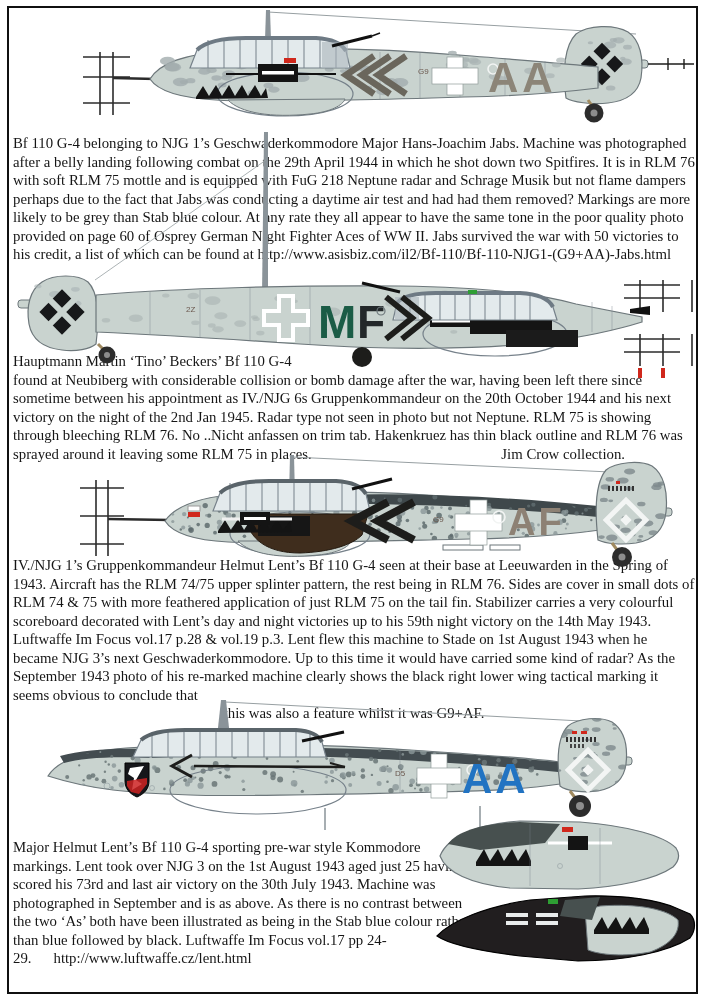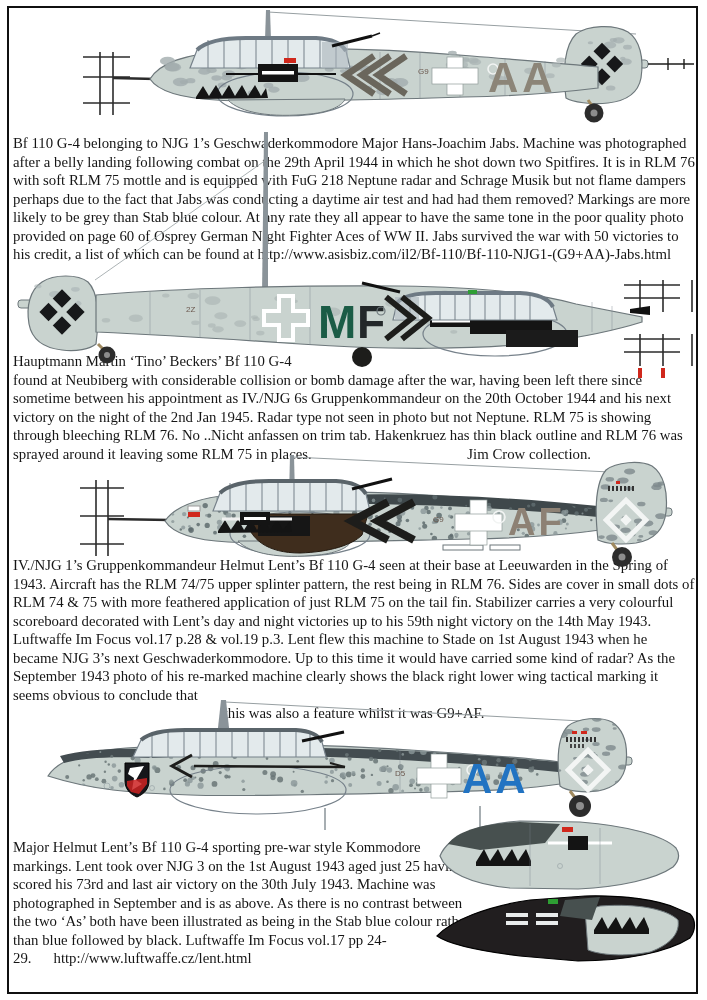--- a/index.html
+++ b/index.html
@@ -1,21 +1,21 @@
 <!DOCTYPE html>
 <html><head>
 <meta charset="utf-8">
 <style>
   html,body{margin:0;padding:0;background:#e8e8e8;}
   .page{position:relative;width:707px;height:1000px;background:#ffffff;overflow:hidden;
         font-family:"Liberation Serif","DejaVu Serif",serif;color:#151515;}
   .frame{position:absolute;left:7px;top:6px;width:687px;height:984px;border:2px solid #101010;}
   .txt{position:absolute;font-size:14.8px;line-height:18.5px;text-align:left;}
   .txt p{margin:0;}
-  .credit{text-align:right;padding-right:104px;margin-top:-18.5px;}
+  .credit{text-align:right;padding-right:70px;margin-top:-18.5px;}
   .center{text-align:center;}
   .gap{margin-left:22px;}
   svg.art{position:absolute;left:0;pointer-events:none;}
   svg text.code{font-family:"Liberation Sans","DejaVu Sans",sans-serif;font-weight:700;}
   svg text.stencil{font-family:"Liberation Sans","DejaVu Sans",sans-serif;font-size:8px;fill:#6b584e;}
   .pl{stroke:#76818a;stroke-width:0.8;opacity:0.5;}
 </style>
 </head>
 <body>
 

